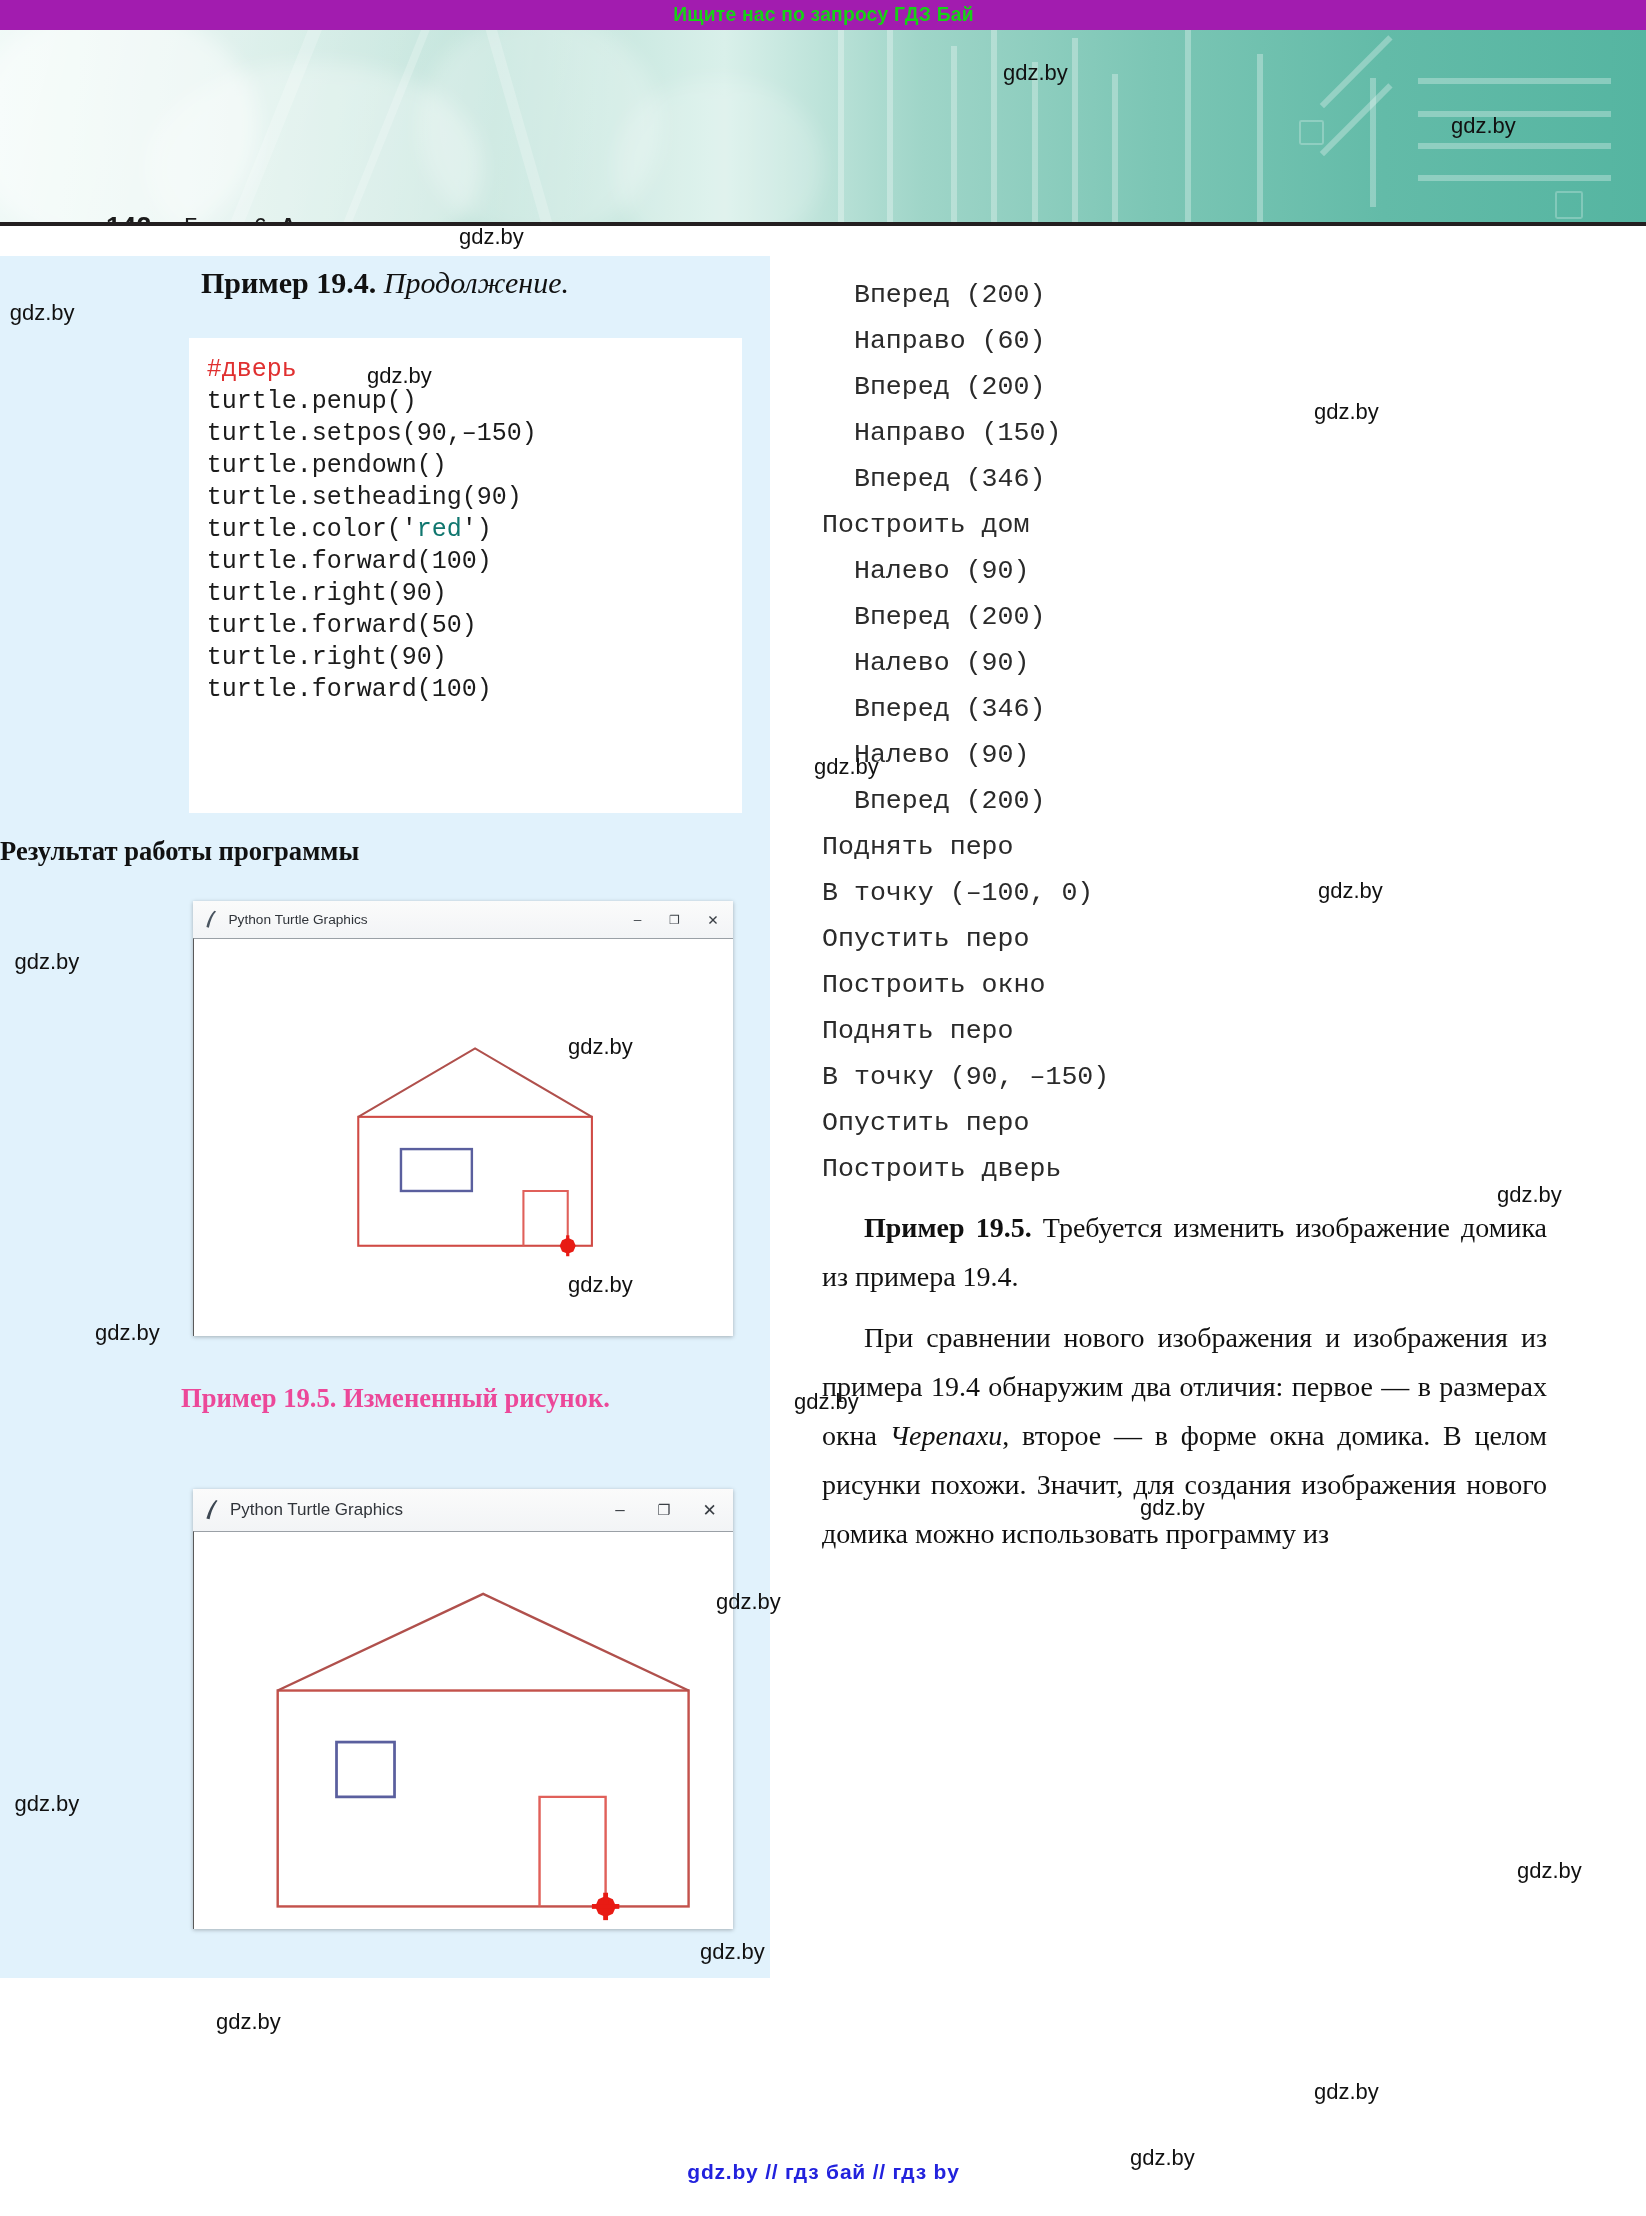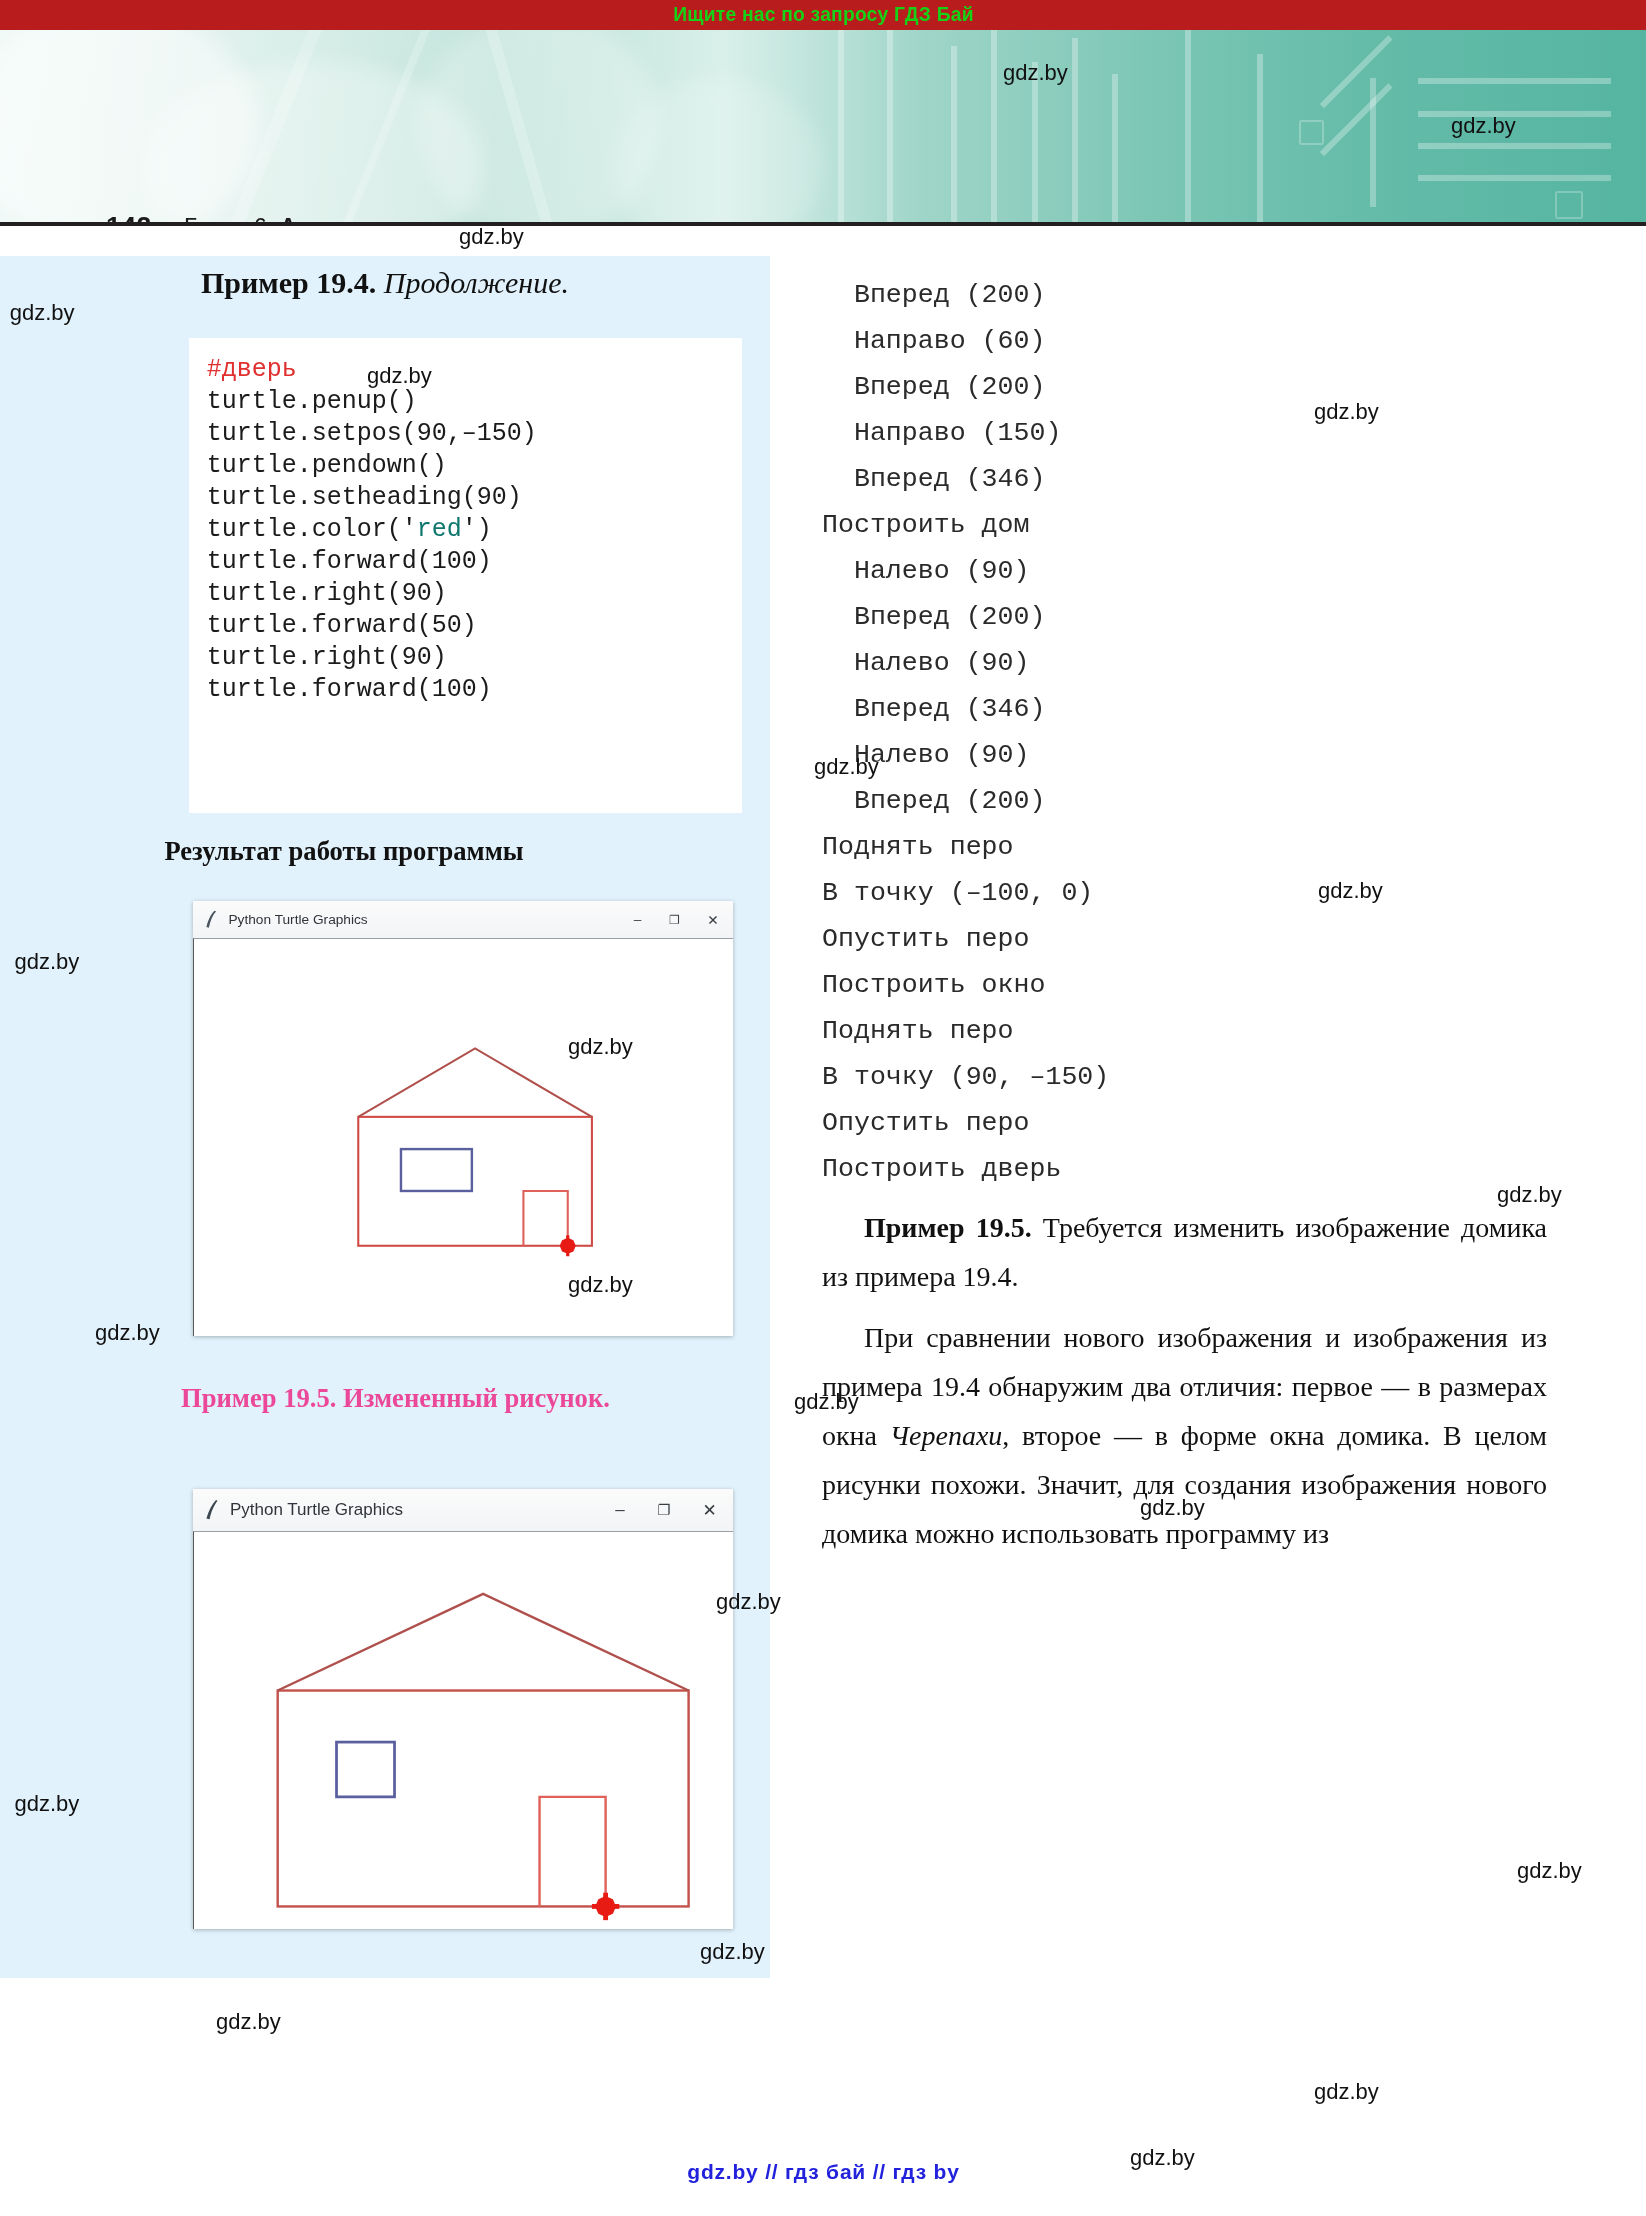--- a/index.html
+++ b/index.html
@@ -5,21 +5,21 @@
   html,body{margin:0;padding:0;}
   body{
     width:1647px;height:2216px;position:relative;
     background:#ffffff;
     font-family:"Liberation Serif", serif;
     overflow:hidden;
   }
   
   #promo{
     position:absolute;left:0;top:0;width:1647px;height:30px;
-    background:#b91c1c;
+    background:#a21caf;
     display:flex;align-items:center;justify-content:center;
   }
   #promo .txt{
     font-family:"Liberation Sans", sans-serif;
     font-size:19.3px;font-weight:700;color:#16d216;letter-spacing:0.2px;
   }
   
   #headerband{
     position:absolute;left:0;top:30px;width:1647px;height:196px;
     background:
@@ -63,21 +63,21 @@
     background:#ffffff;
   }
   #code{
     position:absolute;left:17.7px;top:16px;
     font-family:"Liberation Mono", monospace;
     font-size:25px;line-height:32px;color:#1b1b1b;white-space:pre;
   }
   #code .cmt{color:#e03030;}
   #code .str{color:#0f766e;}
   #capResult{
-    position:absolute;left:0;top:836px;width:688px;text-align:center;
+    position:absolute;left:0;top:836px;width:688px;text-align:left;
     font-size:26.6px;font-weight:700;color:#111;
   }
   #ex195cap{
     position:absolute;left:181px;top:1380px;width:564px;
     font-size:26.6px;color:#ec4899;line-height:37px;text-align:justify;
   }
   #ex195cap .b{font-weight:700;}
   
   .winwrap{position:absolute;background:#f2f2f2;}
   .win{

